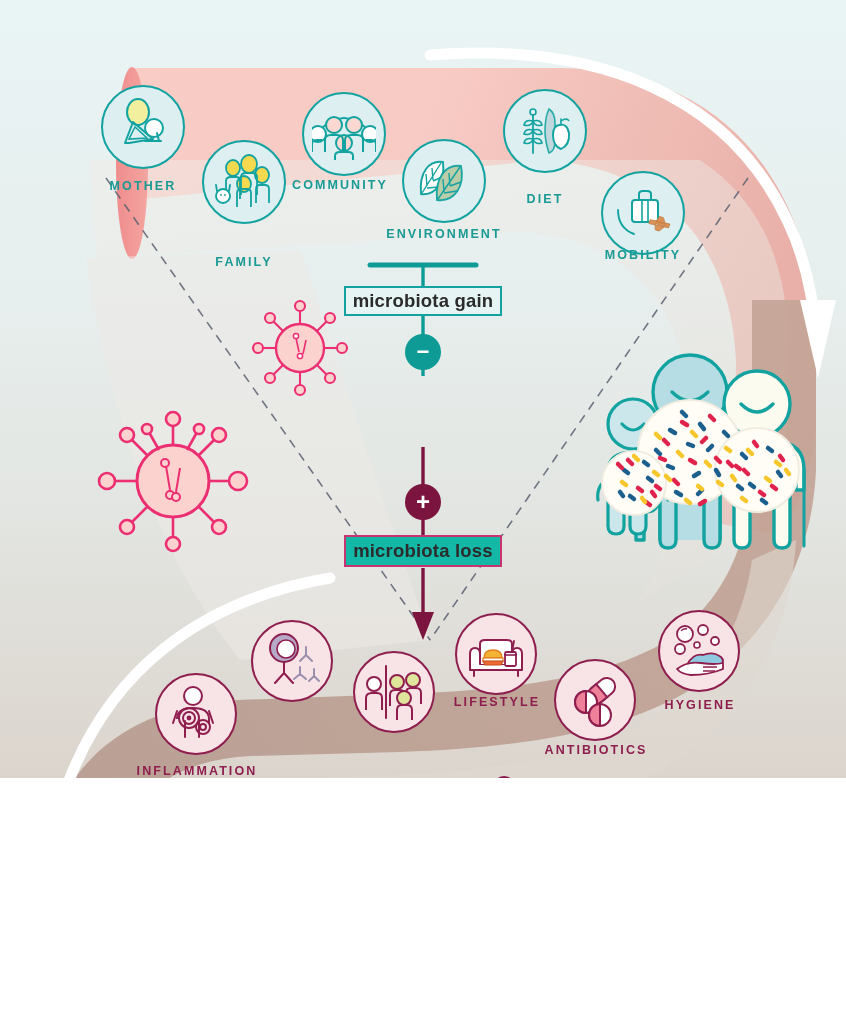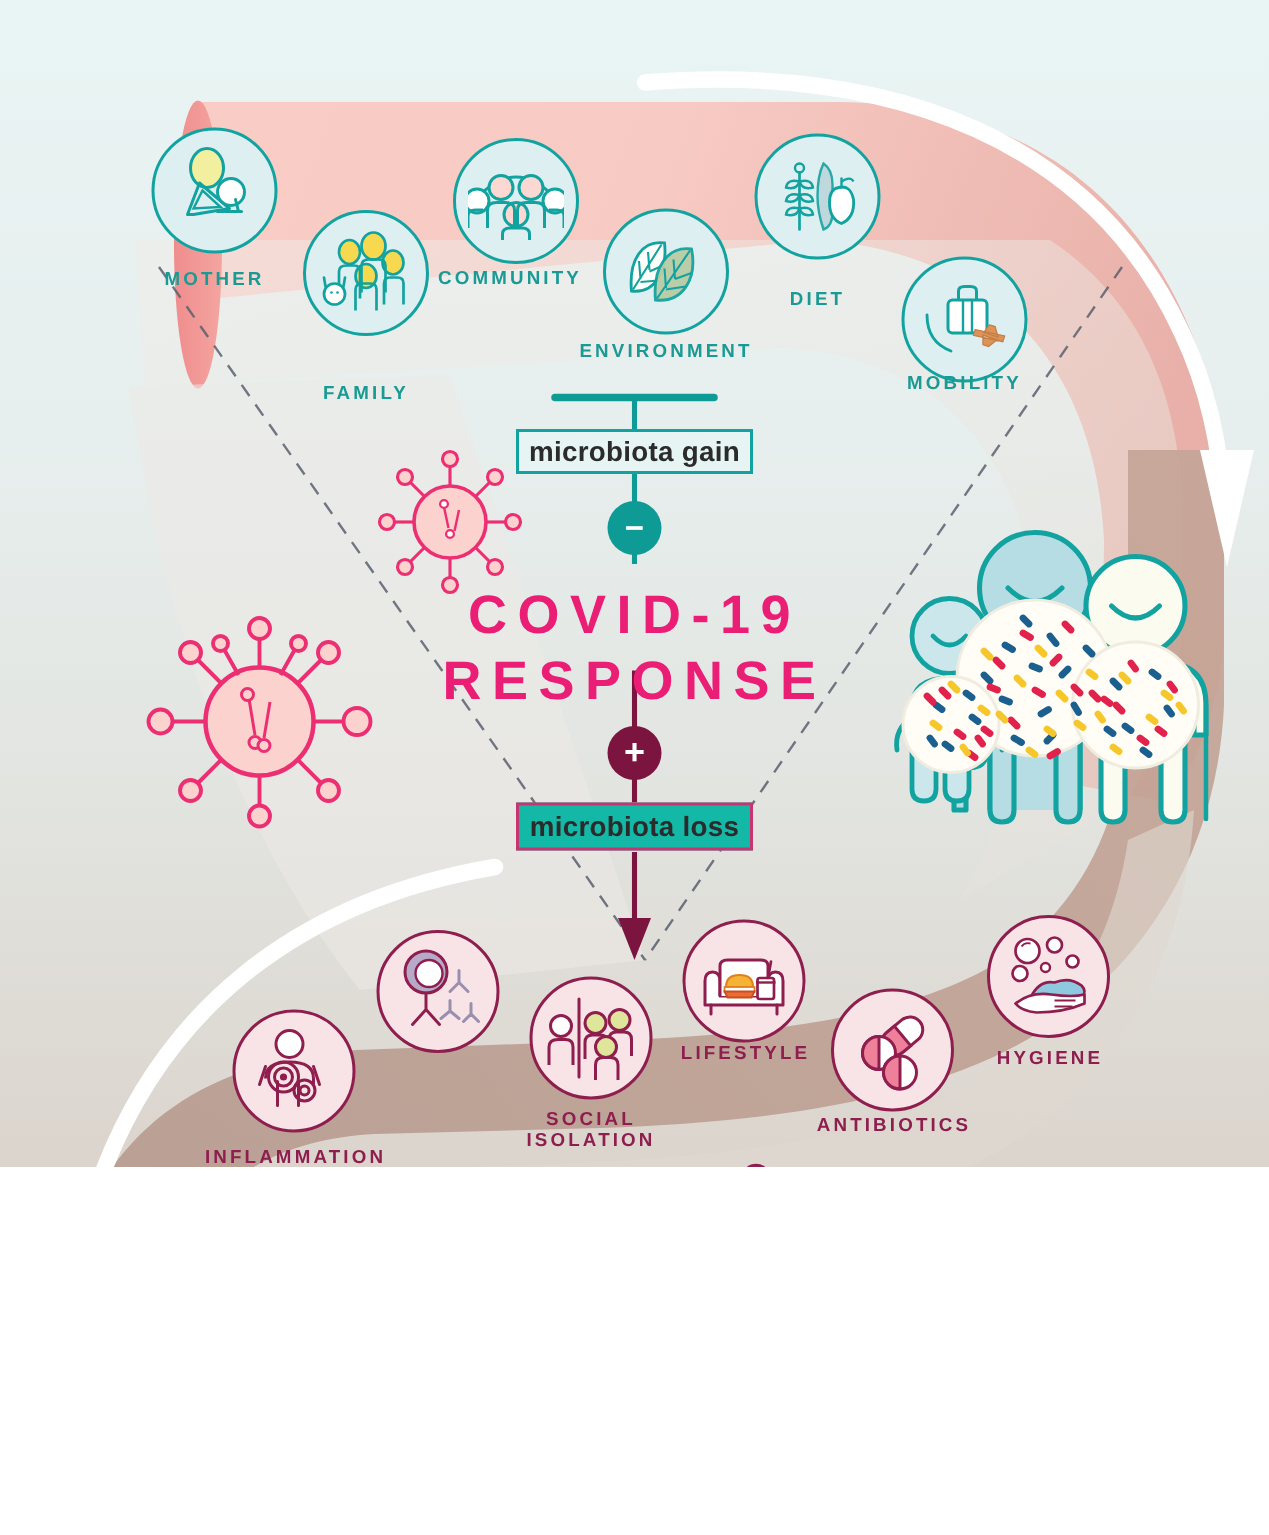--- a/index.html
+++ b/index.html
@@ -206,22 +206,20 @@
         <path d="M0 6 L20 4 L20 8 L0 10 Z M8 0 L12 0 L16 6 L6 6 Z M8 14 L12 14 L16 8 L6 8 Z" fill="#dd9257" stroke="#c47f46" stroke-width="0.8"></path>
       </g>
     </svg>
   </div>
   <div class="lbl top" style="left:583px;top:248px;width:120px;">MOBILITY</div>
 
   <div class="mbox gain" style="left:344px;top:286px;width:158px;height:30px;">microbiota gain</div>
 
   <div class="signcirc" style="left:405px;top:334px;width:36px;height:36px;background:#0e9b95;font-size:22px;line-height:1;">−</div>
 
-  <div class="title" style="left:223px;top:388px;width:400px;">COVID-19
-RESPONSE</div>
 
   <div class="signcirc" style="left:405px;top:484px;width:36px;height:36px;background:#7c1440;font-size:24px;line-height:1;">+</div>
 
   <div class="mbox loss" style="left:344px;top:535px;width:158px;height:32px;">microbiota loss</div>
 
   <svg class="layer" viewBox="0 0 846 1023">
     <g>
       <circle cx="300" cy="348" r="24" fill="#fbd2cd" stroke="#eb2f72" stroke-width="2.4"></circle>
       <g stroke="#eb2f72" stroke-width="2.1" fill="none">
         <path d="M300 324 L300 310"></path>
@@ -469,22 +467,20 @@
       <circle cx="10" cy="22" r="7" fill="#fff" stroke="#8e1e4e" stroke-width="2"></circle>
       <path d="M2 48 L2 36 Q2 31 8 31 L13 31 Q18 31 18 36 L18 48" fill="none" stroke="#8e1e4e" stroke-width="2"></path>
       <circle cx="33" cy="20" r="7" fill="#dfe59a" stroke="#8e1e4e" stroke-width="2"></circle>
       <path d="M26 44 L26 33 Q26 28 31 28 L36 28 Q41 28 41 33 L41 44" fill="none" stroke="#8e1e4e" stroke-width="2"></path>
       <circle cx="49" cy="18" r="7" fill="#dfe59a" stroke="#8e1e4e" stroke-width="2"></circle>
       <path d="M42 42 L42 31 Q42 26 47 26 L52 26 Q57 26 57 31 L57 42" fill="none" stroke="#8e1e4e" stroke-width="2"></path>
       <circle cx="40" cy="36" r="7" fill="#dfe59a" stroke="#8e1e4e" stroke-width="2"></circle>
       <path d="M33 58 L33 48 Q33 43 38 43 L43 43 Q48 43 48 48 L48 58" fill="none" stroke="#8e1e4e" stroke-width="2"></path>
     </svg>
   </div>
-  <div class="lbl bot" style="left:332px;top:739px;width:124px;">SOCIAL
-ISOLATION</div>
 
   <div class="icon-circle" style="left:455px;top:613px;width:82px;height:82px;background:#f8e3e6;border:2.6px solid #8e1e4e;">
     <svg width="60" height="60" viewBox="0 0 60 60">
       <path d="M4 30 Q4 24 9 24 Q14 24 14 30 L14 40 L46 40 L46 30 Q46 24 51 24 Q56 24 56 30 L56 46
                L4 46 Z" fill="#fff" stroke="#8e1e4e" stroke-width="2" stroke-linejoin="round"></path>
       <path d="M14 40 L14 20 Q14 16 19 16 L41 16 Q46 16 46 20 L46 40" fill="#fff" stroke="#8e1e4e" stroke-width="2"></path>
       <path d="M8 46 L8 52 M52 46 L52 52" stroke="#8e1e4e" stroke-width="2" stroke-linecap="round"></path>
       <path d="M18 34 Q18 26 27 26 Q36 26 36 34 Z" fill="#f5b335" stroke="#e2801f" stroke-width="1.4"></path>
       <rect x="17" y="34" width="20" height="3.4" fill="#fff" stroke="#e2801f" stroke-width="1.2"></rect>
       <path d="M17 37 L37 37 L35 41 L19 41 Z" fill="#ec6a34" stroke="#c8501f" stroke-width="1.2"></path>

